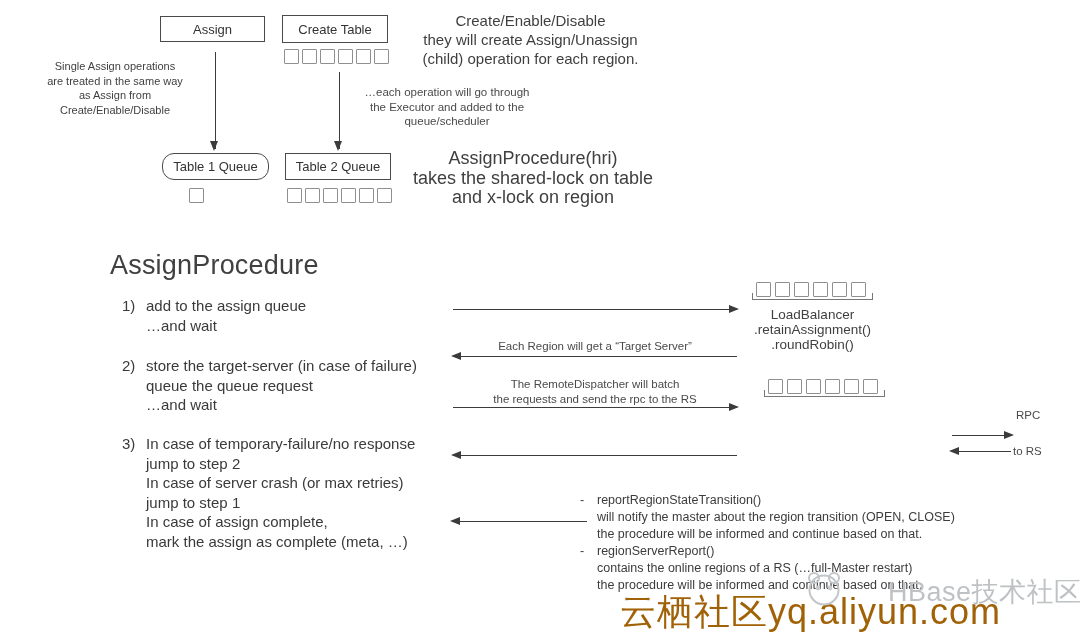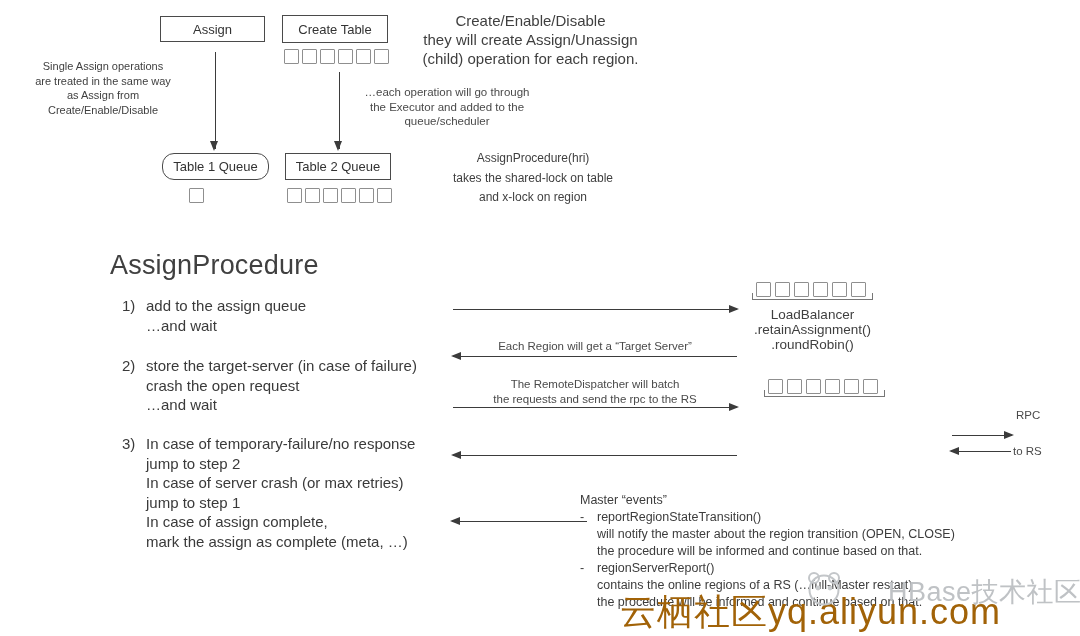--- a/index.html
+++ b/index.html
@@ -55,21 +55,21 @@
 
   <div class="abs sqrow gap2" style="left:284px;top:49px;">
       <span class="sq"></span>
       <span class="sq"></span>
       <span class="sq"></span>
       <span class="sq"></span>
       <span class="sq"></span>
       <span class="sq"></span>
     </div>
 
-  <div class="abs note left-note" style="left:8px;top:59px;width:190px;font-size:11px;line-height:14.6px;">Single Assign operations
+  <div class="abs note left-note" style="left:20px;top:59px;width:190px;font-size:11px;line-height:14.6px;">Single Assign operations
 are treated in the same way
 as Assign from
 Create/Enable/Disable</div>
 
   <div class="abs note" style="left:393px;top:11px;width:275px;font-size:15px;line-height:19px;">Create/Enable/Disable
 they will create Assign/Unassign
 (child) operation for each region.</div>
 
   <div class="abs alabel" style="left:333px;top:85px;width:228px;">…each operation will go through
 the Executor and added to the
@@ -90,36 +90,36 @@
   </div>
   <div class="abs sqrow gap2" style="left:287px;top:188px;">
       <span class="sq"></span>
       <span class="sq"></span>
       <span class="sq"></span>
       <span class="sq"></span>
       <span class="sq"></span>
       <span class="sq"></span>
     </div>
 
-  <div class="abs note" style="left:398px;top:149px;width:270px;font-size:12px;line-height:19.5px;">AssignProcedure(hri)
+  <div class="abs note" style="left:398px;top:149px;width:270px;font-size:18px;line-height:19.5px;">AssignProcedure(hri)
 takes the shared-lock on table
 and x-lock on region</div>
 
   <div class="abs title" style="left:110px;top:250px;">AssignProcedure</div>
 
   <div class="abs step" style="left:122px;top:296px;">
     <span class="num">1)</span>
     <span class="lines">add to the assign queue
 …and wait</span>
   </div>
 
   <div class="abs step" style="left:122px;top:356px;">
     <span class="num">2)</span>
     <span class="lines">store the target-server (in case of failure)
-crash the open request
+queue the queue request
 …and wait</span>
   </div>
 
   <div class="abs step" style="left:122px;top:434px;">
     <span class="num">3)</span>
     <span class="lines">In case of temporary-failure/no response
 jump to step 2
 In case of server crash (or max retries)
 jump to step 1
 In case of assign complete,
@@ -161,21 +161,20 @@
   <div class="abs bracket" style="left:764px;top:390px;width:121px;"></div>
 
   <div class="abs arrow-h head-r" style="left:952px;top:435px;width:60px;"></div>
   <div class="abs arrow-h head-l" style="left:951px;top:451px;width:60px;"></div>
   <div class="abs alabel" style="left:1016px;top:408px;width:50px;text-align:left;">RPC</div>
   <div class="abs alabel" style="left:1013px;top:444px;width:50px;text-align:left;">to RS</div>
 
   <div class="abs arrow-h head-l" style="left:452px;top:521px;width:135px;"></div>
 
   <div class="abs master" style="left:580px;top:492px;width:470px;">
-    <div>Master “events”</div>
     <div class="mitem">
       <span class="dash">-</span>
       <span class="mbody"><span>reportRegionStateTransition()</span><br><span>will notify the master about the region transition (OPEN, CLOSE)
 the procedure will be informed and continue based on that.</span></span>
     </div>
     <div class="mitem">
       <span class="dash">-</span>
       <span class="mbody"><span>regionServerReport()</span><br><span>contains the online regions of a RS (…full-Master restart)
 the procedure will be informed and continue based on that.</span></span>
     </div>

